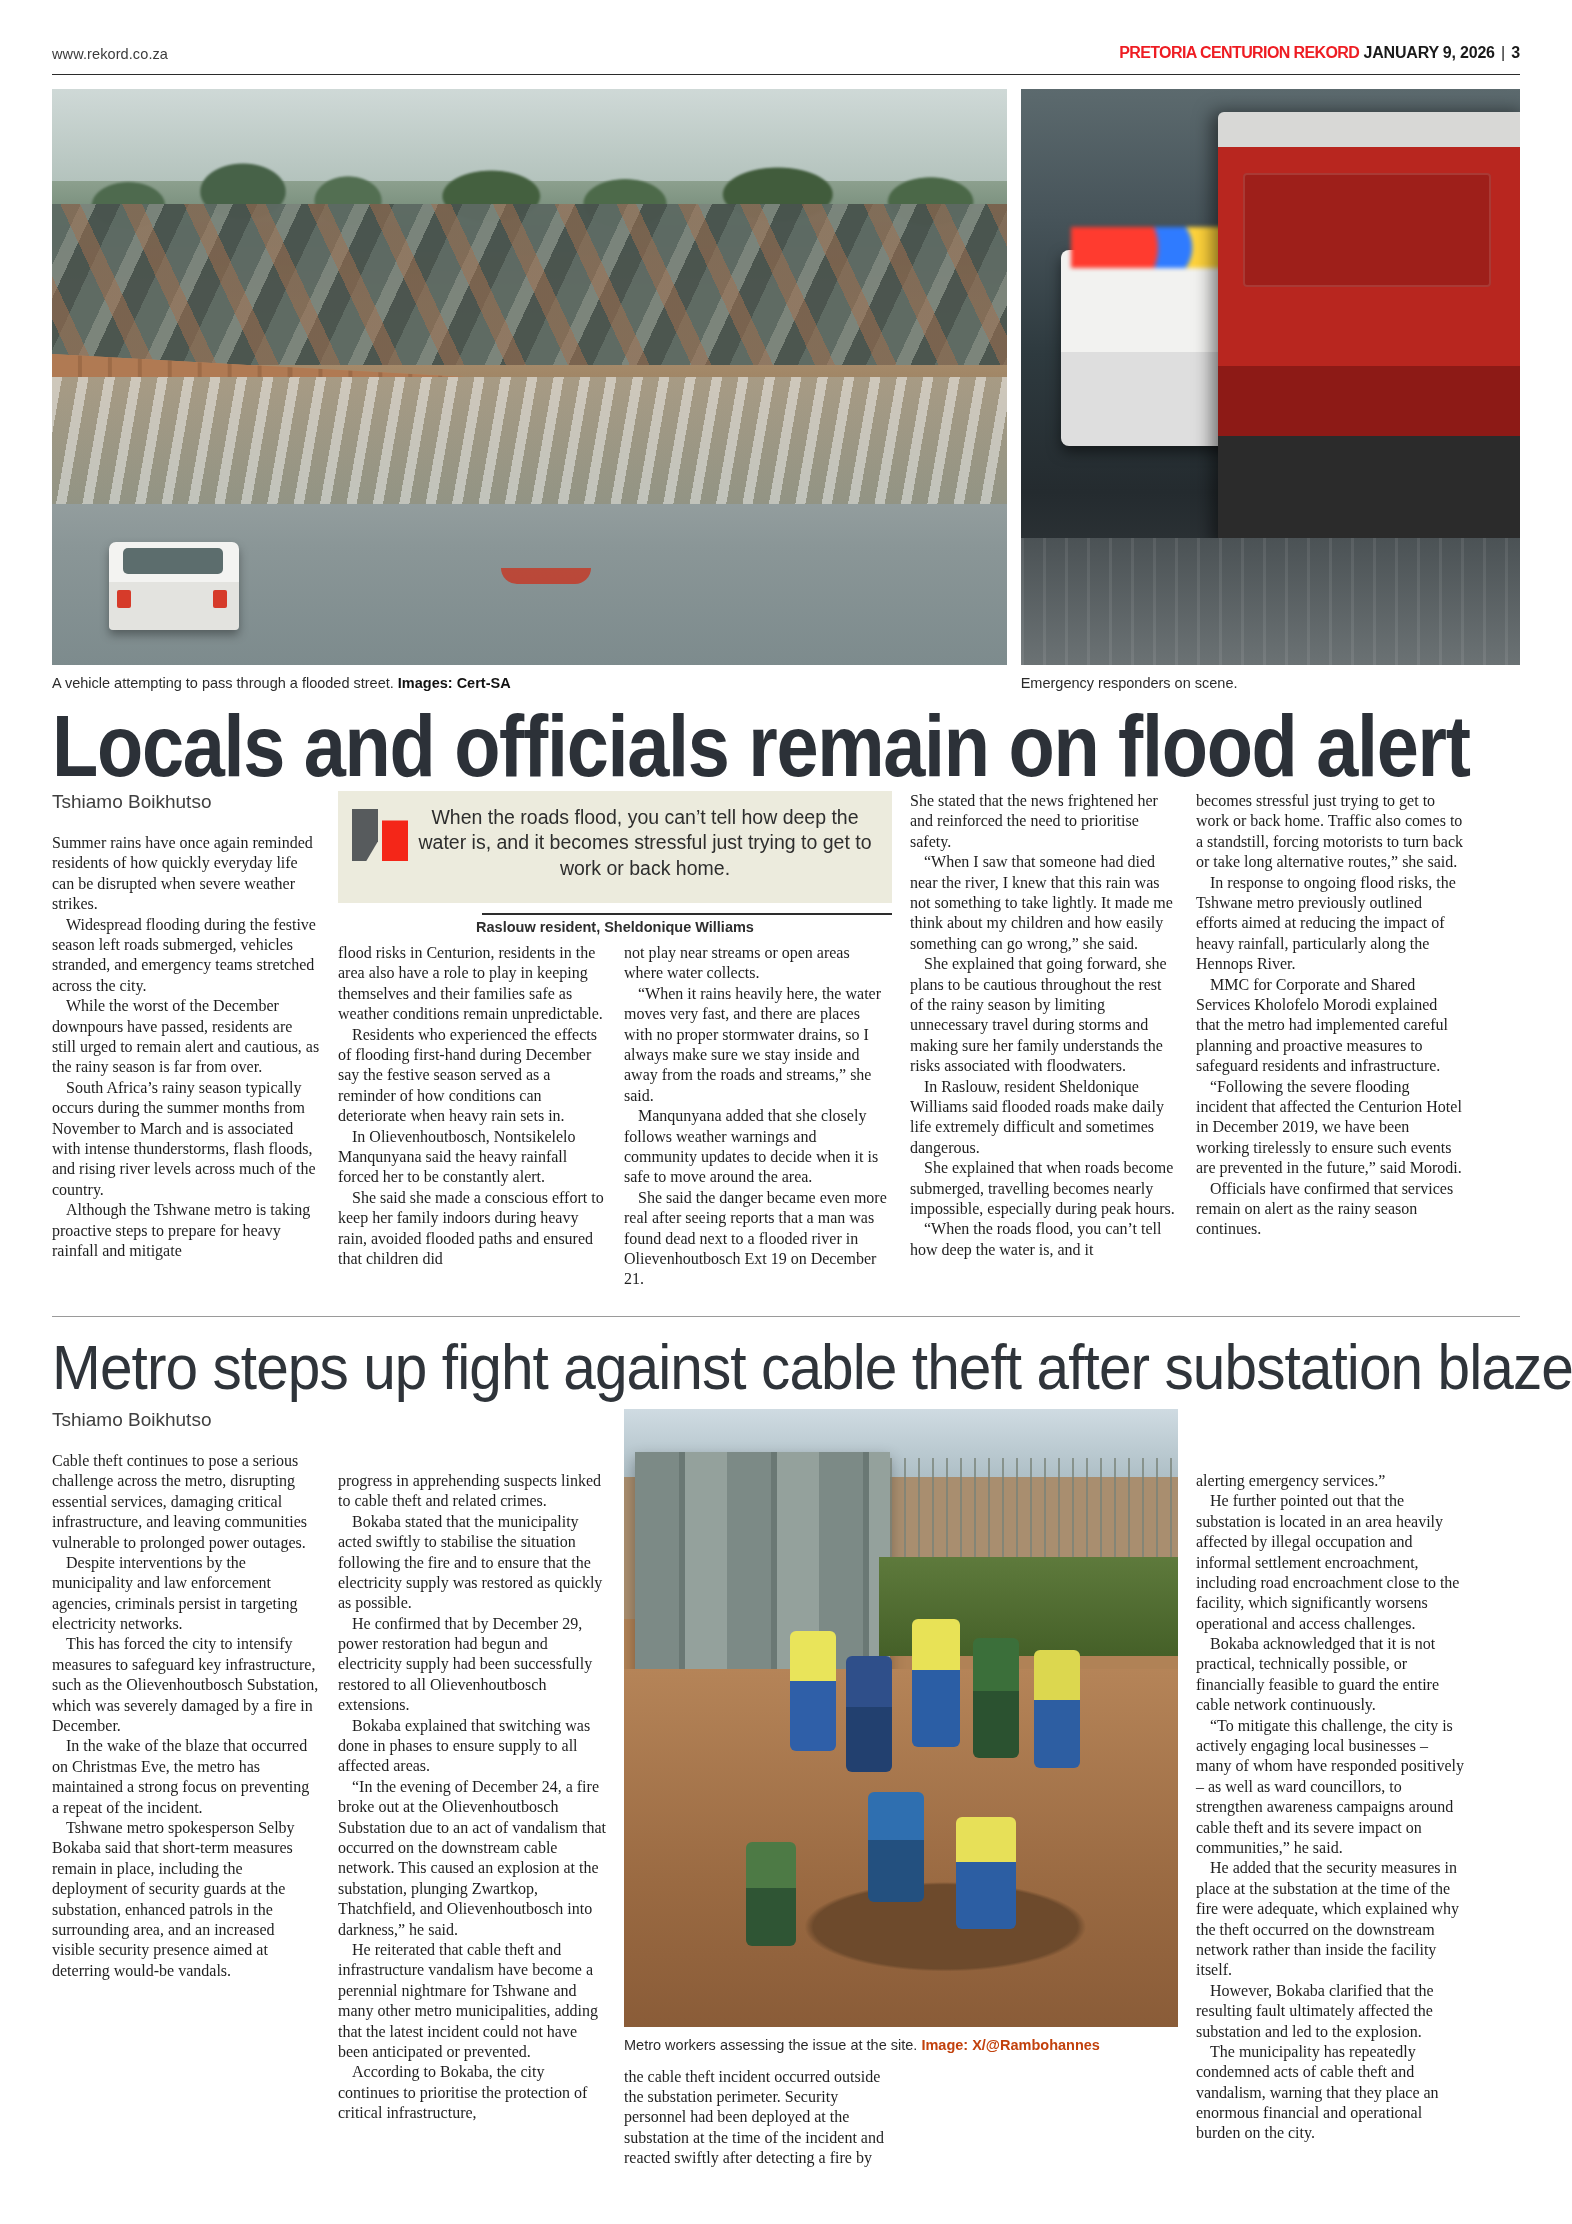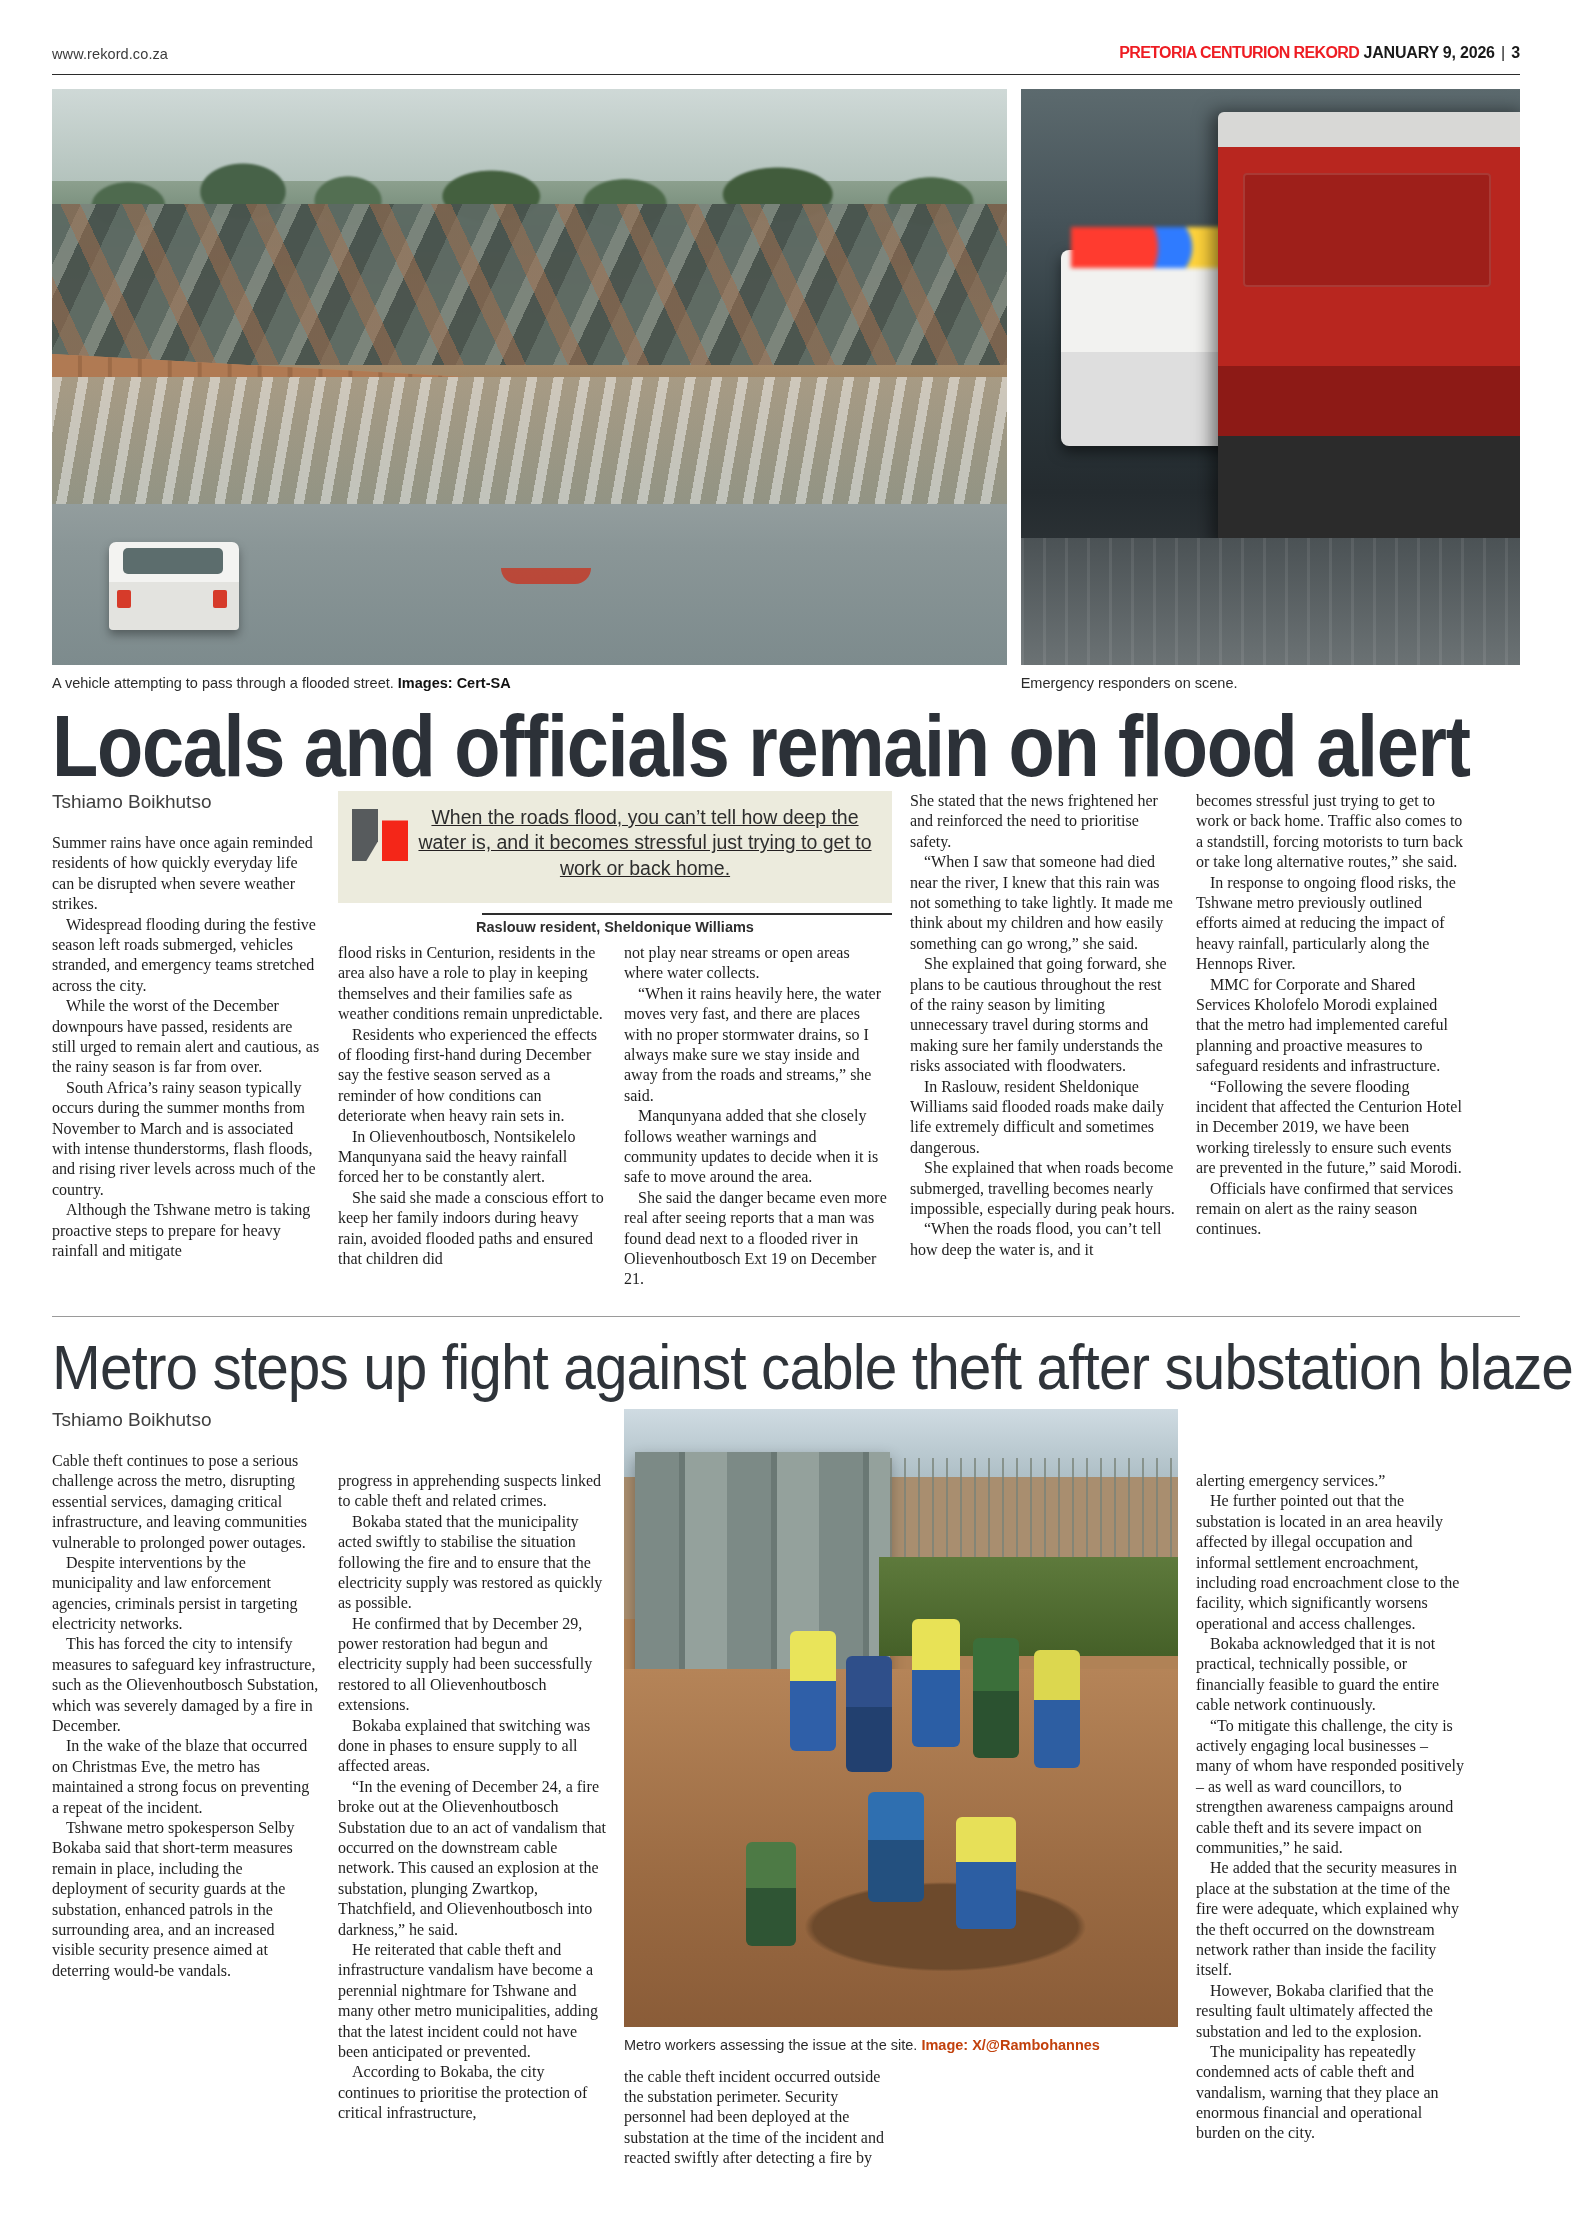--- a/index.html
+++ b/index.html
@@ -193,21 +193,20 @@
     font-family:"Liberation Serif", serif; color:#1e1e1e;
     hyphens:auto;
   }
   .col p + p { text-indent:14px; }
 
   
   .pullquote {
     background:#ecebdd; width:554px; height:112px;
     display:flex; align-items:flex-start; padding:14px 16px 0 14px;
     margin-bottom:10px;
-    text-decoration:underline;
   }
   .qmark { width:62px; flex:0 0 62px; height:56px; position:relative; margin-top:4px; }
   .qmark span { position:absolute; top:0; width:26px; height:52px; display:block; }
   .qmark .g { left:0;  background:#575b5d; clip-path:polygon(0 0,100% 0,100% 62%,55% 100%,0 100%); }
   .qmark .r { left:30px; background:#f42618; clip-path:polygon(0 22%,100% 22%,100% 100%,0 100%); }
   .qtext {
     flex:1; text-align:center;
     font-family:"Liberation Sans", sans-serif;
     font-size:19.5px; line-height:1.3; color:#2d2d2d;
   }

